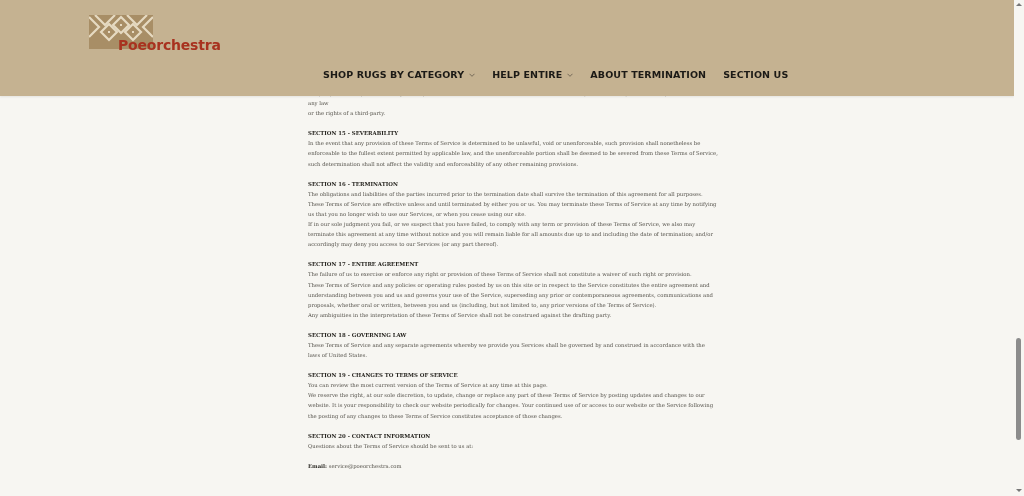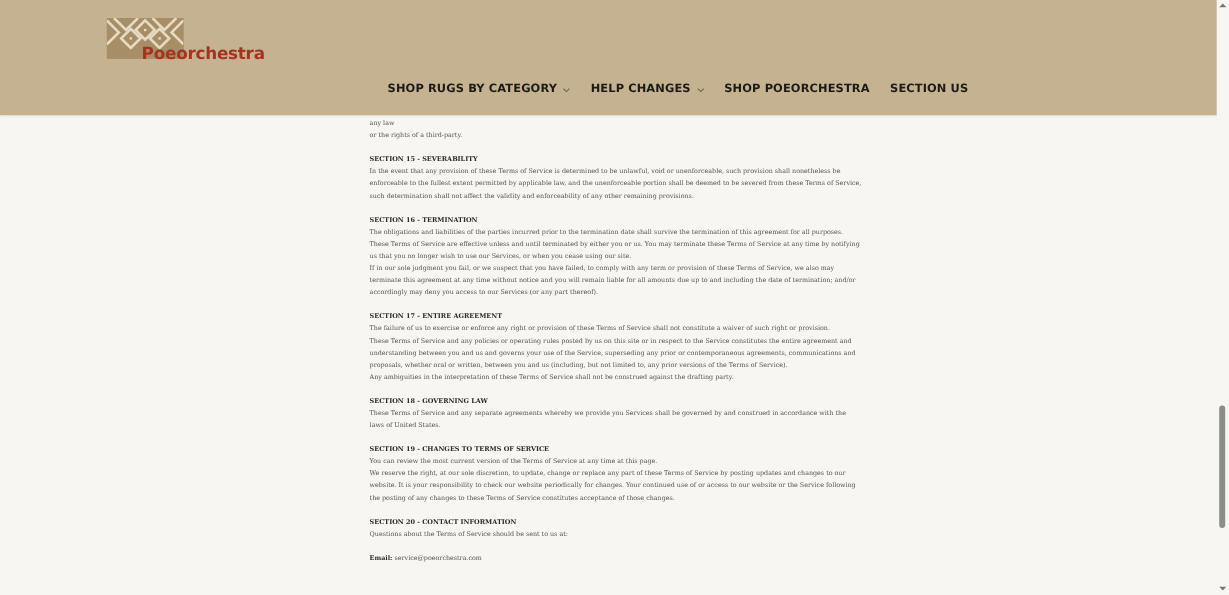--- a/index.html
+++ b/index.html
@@ -53,27 +53,27 @@
     </div>
 
     <nav class="nav">
       <div class="nav-item">
         <span>SHOP RUGS BY CATEGORY</span>
         <svg class="chev" viewBox="0 0 6 6">
             <path d="M0.5 1.8 L3 4.3 L5.5 1.8" fill="none" stroke="#6d6252" stroke-width="0.9"></path>
           </svg>
       </div>
       <div class="nav-item">
-        <span>HELP CHANGES</span>
+        <span>HELP ENTIRE</span>
         <svg class="chev" viewBox="0 0 6 6">
             <path d="M0.5 1.8 L3 4.3 L5.5 1.8" fill="none" stroke="#6d6252" stroke-width="0.9"></path>
           </svg>
       </div>
       <div class="nav-item">
-        <span>SHOP POEORCHESTRA</span>
+        <span>ABOUT TERMINATION</span>
       </div>
       <div class="nav-item">
         <span>SECTION US</span>
       </div>
     </nav>
   </div>
 
   <div class="content">
     <p>or by any third-party site or linking site to your breach of these Terms of Service or the documents they incorporate by reference or your violation of any law</p>
     <p>or the rights of a third-party.</p>

